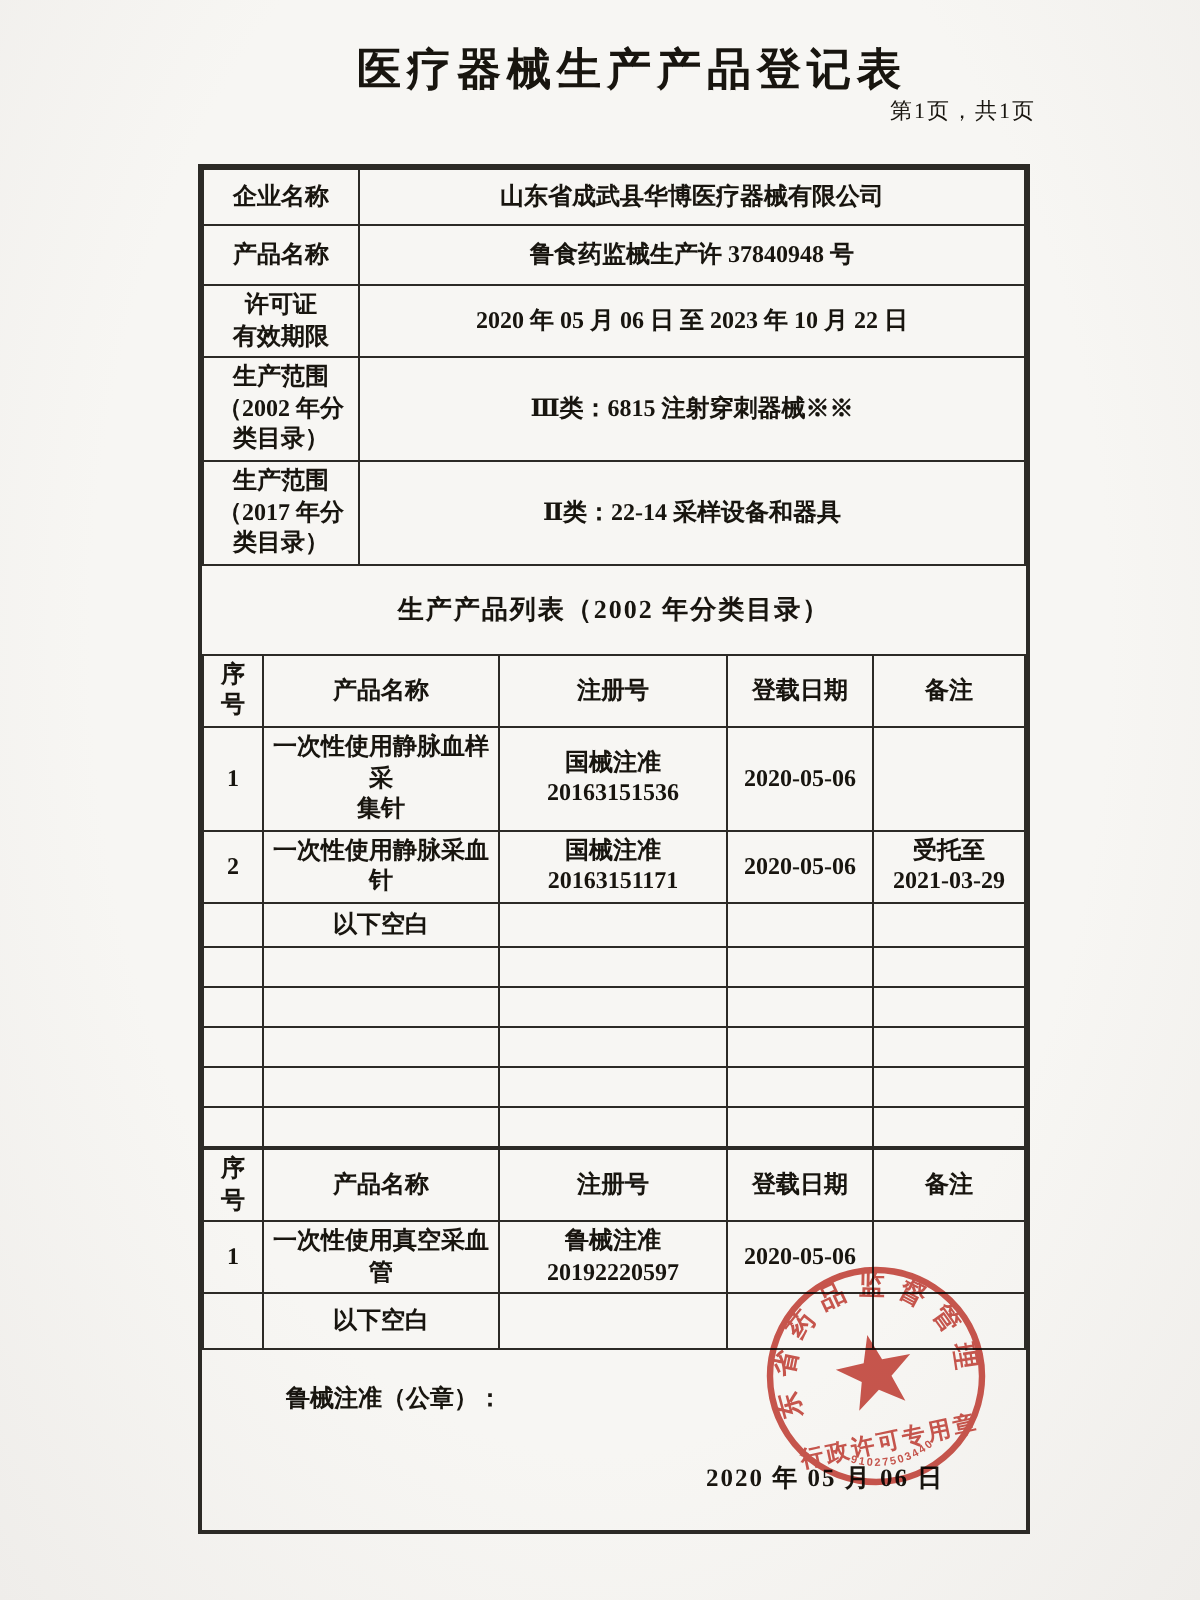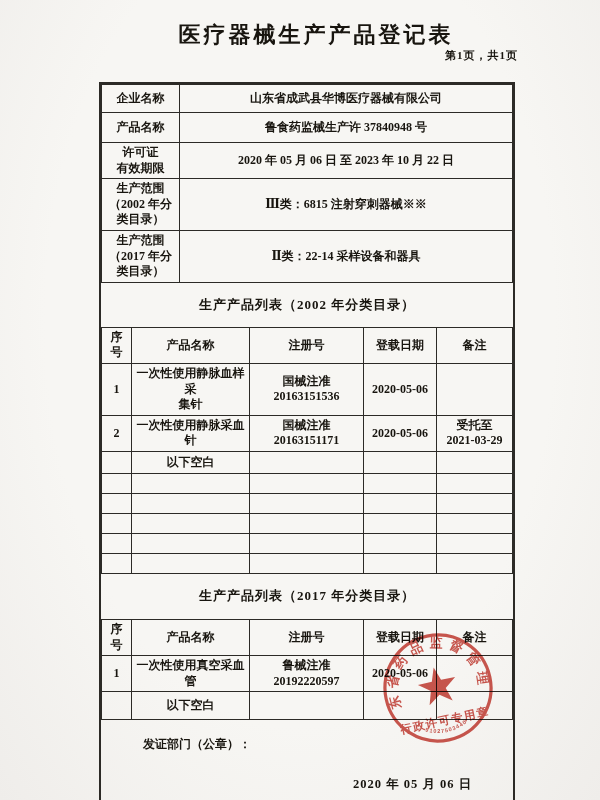--- a/index.html
+++ b/index.html
@@ -2,21 +2,21 @@
 <html><head>
 <meta charset="utf-8">
 <style>
   html,body{margin:0;padding:0;}
   body{width:600px;height:800px;background:#eceae7;font-family:"Liberation Serif","DejaVu Serif",serif;}
   .page{position:relative;width:600px;height:800px;overflow:hidden;
         background:radial-gradient(ellipse at 50% 40%, #f7f6f3 60%, #efedea 100%);
         color:#18150f;}
   .doc-title{position:absolute;top:20px;left:16px;width:100%;text-align:center;
              font-size:22px;font-weight:bold;letter-spacing:3px;margin:0;}
-  .page-info{position:absolute;top:48px;right:82px;font-size:11px;font-weight:bold;letter-spacing:1px;}
+  .page-info{position:absolute;top:48px;right:82px;font-size:11px;font-weight:normal;letter-spacing:1px;}
   .frm{position:absolute;left:99px;top:82px;width:412px;border:2px solid #2c2a26;background:transparent;}
   .frm table{width:100%;border-collapse:collapse;table-layout:fixed;}
   .frm td,.frm th{border:1.5px solid #2c2a26;font-size:12px;font-weight:bold;color:#18150f;
                   text-align:center;vertical-align:middle;padding:2px 3px;line-height:1.3;}
   .lblcol{width:71px;}
   .val{text-align:left;padding-left:10px;margin-top:29px;}
   .preline{white-space:pre-line;margin-top:34px;}
   .sect{height:44px;display:flex;align-items:center;justify-content:center;
         font-size:13px;font-weight:bold;letter-spacing:1px;}
   .small{font-size:11.5px;}
@@ -140,21 +140,20 @@
       <tr style="height:20px">
             <td></td>
             <td></td>
             <td></td>
             <td></td>
             <td></td>
           </tr>
     </tbody>
       </table>
 
-    <div class="sect" style="height:45px">生产产品列表（2017 年分类目录）</div>
 
     <table>
       <colgroup>
           <col style="width:30px">
           <col style="width:118px">
           <col style="width:114px">
           <col style="width:73px">
           <col>
         </colgroup>
       <tbody>
@@ -177,21 +176,21 @@
         <td></td>
         <td>以下空白</td>
         <td></td>
         <td></td>
         <td></td>
       </tr>
     </tbody>
       </table>
 
     <div class="footer">
-      <span class="issuer">发证部门（公章）：</span>
+      <span class="issuer">鲁械注准（公章）：</span>
       <span class="issue-date">2020 年 05 月 06 日</span>
     </div>
   </div>
 
   <svg class="seal" viewBox="-66 -66 132 132">
     <g transform="rotate(-12)" fill="#c43a31" stroke="none">
       <circle cx="0" cy="0" r="53" fill="none" stroke="#c43a31" stroke-width="3.2"></circle>
       <polygon points="0,-20 4.7,-6.5 19,-6.2 7.6,2.5 11.8,16.2 0,8 -11.8,16.2 -7.6,2.5 -19,-6.2 -4.7,-6.5" transform="translate(0,-1)"></polygon>
       <defs>
         <path id="ringArc" d="M -38.5,14 A 41 41 0 1 1 38.5,14"></path>

